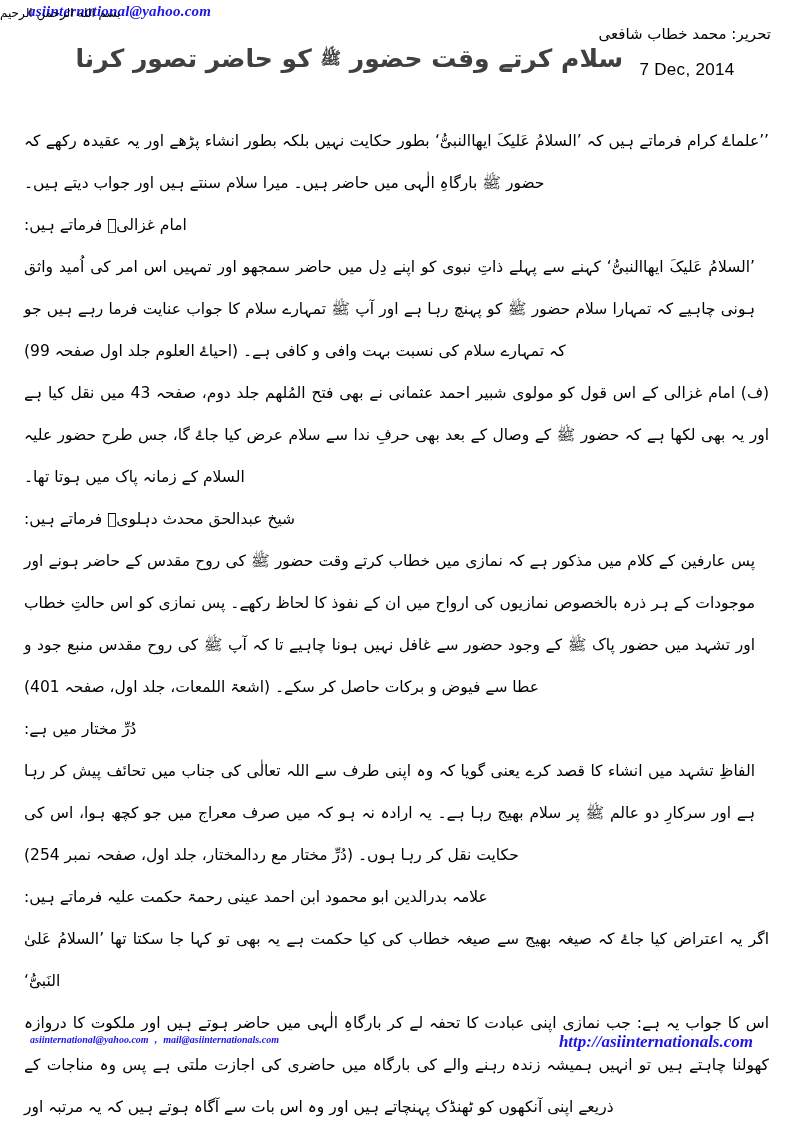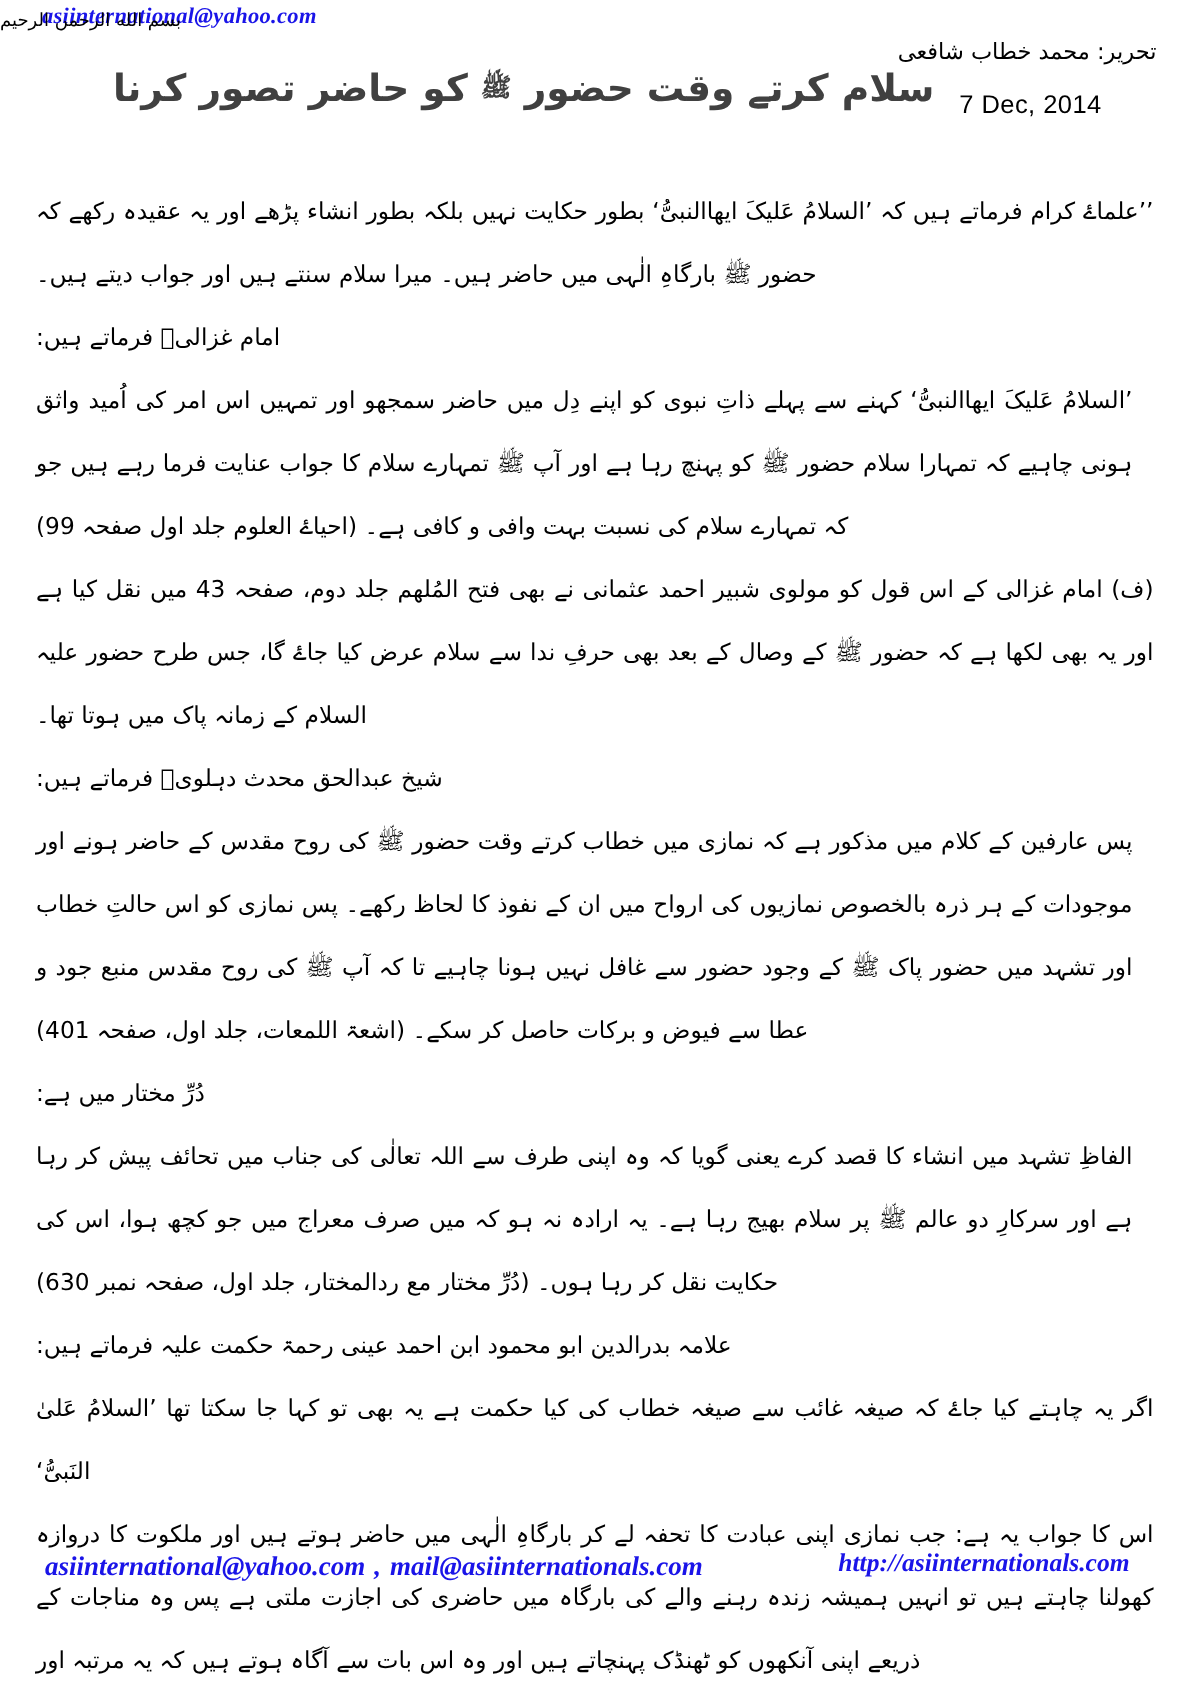--- a/index.html
+++ b/index.html
@@ -152,21 +152,21 @@
     bottom: 22px;
     height: 28px;
   }
   .footer-left {
     position: absolute;
     left: 30px;
     top: 0;
     font-family: "Liberation Serif", "DejaVu Serif", serif;
     font-style: italic;
     font-weight: bold;
-    font-size: 18px;
+    font-size: 10px;
     color: #1a14e8;
     white-space: nowrap;
   }
   .footer-sep {
     display: inline-block;
     padding: 0 6px;
   }
   .footer-right {
     position: absolute;
     right: 40px;
@@ -212,25 +212,25 @@
     <p class="quote">’السلامُ عَلیکَ ایھاالنبیُّ‘ کہنے سے پہلے ذاتِ نبوی کو اپنے دِل میں حاضر سمجھو اور تمہیں اس امر کی اُمید واثق ہونی چاہیے کہ تمہارا سلام حضور ﷺ کو پہنچ رہا ہے اور آپ ﷺ تمہارے سلام کا جواب عنایت فرما رہے ہیں جو کہ تمہارے سلام کی نسبت بہت وافی و کافی ہے۔ (احیاۓ العلوم جلد اول صفحہ 99)</p>
 
     <p class="para">(ف) امام غزالی کے اس قول کو مولوی شبیر احمد عثمانی نے بھی فتح المُلھم جلد دوم، صفحہ 43 میں نقل کیا ہے اور یہ بھی لکھا ہے کہ حضور ﷺ کے وصال کے بعد بھی حرفِ ندا سے سلام عرض کیا جاۓ گا، جس طرح حضور علیہ السلام کے زمانہ پاک میں ہوتا تھا۔</p>
 
     <p class="heading">شیخ عبدالحق محدث دہلویؒ فرماتے ہیں:</p>
 
     <p class="quote">پس عارفین کے کلام میں مذکور ہے کہ نمازی میں خطاب کرتے وقت حضور ﷺ کی روح مقدس کے حاضر ہونے اور موجودات کے ہر ذرہ بالخصوص نمازیوں کی ارواح میں ان کے نفوذ کا لحاظ رکھے۔ پس نمازی کو اس حالتِ خطاب اور تشہد میں حضور پاک ﷺ کے وجود حضور سے غافل نہیں ہونا چاہیے تا کہ آپ ﷺ کی روح مقدس منبع جود و عطا سے فیوض و برکات حاصل کر سکے۔ (اشعۃ اللمعات، جلد اول، صفحہ 401)</p>
 
     <p class="heading">دُرِّ مختار میں ہے:</p>
 
-    <p class="quote">الفاظِ تشہد میں انشاء کا قصد کرے یعنی گویا کہ وہ اپنی طرف سے اللہ تعالٰی کی جناب میں تحائف پیش کر رہا ہے اور سرکارِ دو عالم ﷺ پر سلام بھیج رہا ہے۔ یہ ارادہ نہ ہو کہ میں صرف معراج میں جو کچھ ہوا، اس کی حکایت نقل کر رہا ہوں۔ (دُرِّ مختار مع ردالمختار، جلد اول، صفحہ نمبر 630)</p>
+    <p class="quote">الفاظِ تشہد میں انشاء کا قصد کرے یعنی گویا کہ وہ اپنی طرف سے اللہ تعالٰی کی جناب میں تحائف پیش کر رہا ہے اور سرکارِ دو عالم ﷺ پر سلام بھیج رہا ہے۔ یہ ارادہ نہ ہو کہ میں صرف معراج میں جو کچھ ہوا، اس کی حکایت نقل کر رہا ہوں۔ (دُرِّ مختار مع ردالمختار، جلد اول، صفحہ نمبر 254)</p>
 
     <p class="heading">علامہ بدرالدین ابو محمود ابن احمد عینی رحمۃ حکمت علیہ فرماتے ہیں:</p>
 
-    <p class="quote tight">اگر یہ چاہتے کیا جاۓ کہ صیغہ غائب سے صیغہ خطاب کی کیا حکمت ہے یہ بھی تو کہا جا سکتا تھا ’السلامُ عَلیٰ النَبیُّ‘</p>
+    <p class="quote tight">اگر یہ اعتراض کیا جاۓ کہ صیغہ بھیج سے صیغہ خطاب کی کیا حکمت ہے یہ بھی تو کہا جا سکتا تھا ’السلامُ عَلیٰ النَبیُّ‘</p>
 
     <p class="quote tight">اس کا جواب یہ ہے: جب نمازی اپنی عبادت کا تحفہ لے کر بارگاہِ الٰہی میں حاضر ہوتے ہیں اور ملکوت کا دروازہ کھولنا چاہتے ہیں تو انہیں ہمیشہ زندہ رہنے والے کی بارگاہ میں حاضری کی اجازت ملتی ہے پس وہ مناجات کے ذریعے اپنی آنکھوں کو ٹھنڈک پہنچاتے ہیں اور وہ اس بات سے آگاہ ہوتے ہیں کہ یہ مرتبہ اور</p>
 
   </div>
 
   <div class="footer">
     <div class="footer-left">
       <span>asiinternational@yahoo.com</span><span class="footer-sep">,</span><span>mail@asiinternationals.com</span>
     </div>
     <div class="footer-right">http://asiinternationals.com</div>

